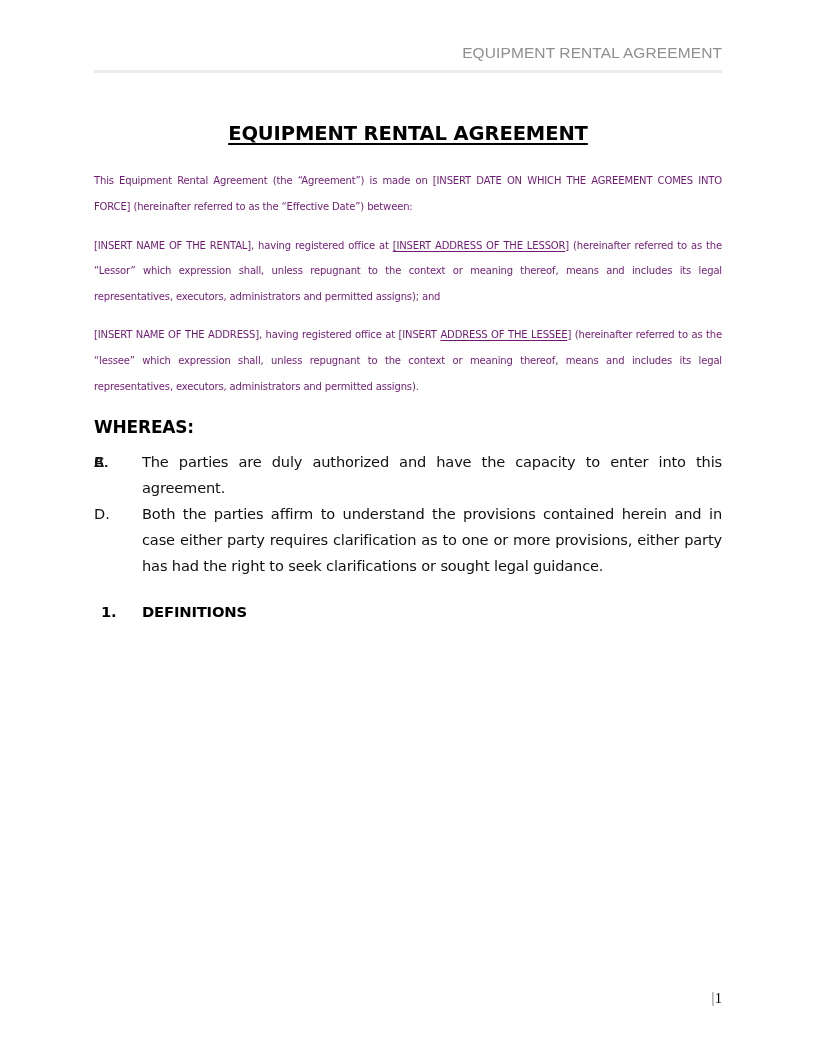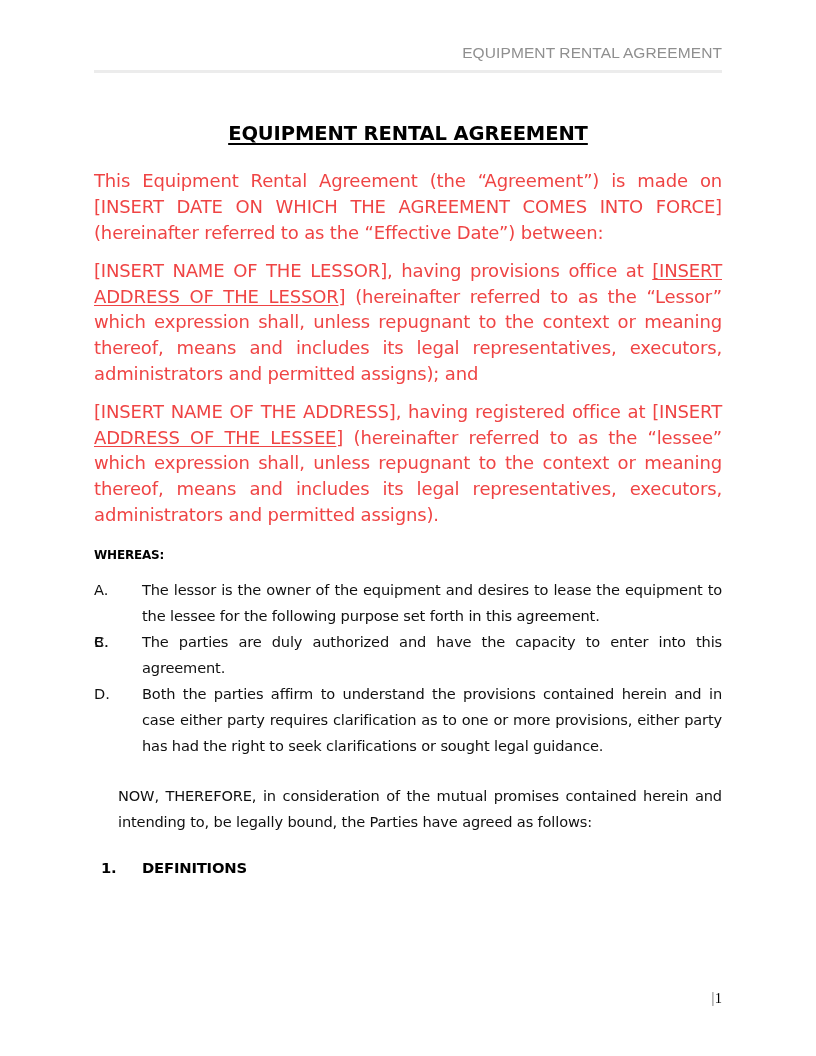--- a/index.html
+++ b/index.html
@@ -63,33 +63,33 @@
     line-height: 1.2;
   }
   .doc-title span.tu {
     text-decoration: underline;
     text-underline-offset: 3px;
     text-decoration-thickness: 2px;
   }
 
   p.para {
     margin: 12px 0 13px 0;
-    font-size: 18px;
+    font-size: 10px;
     line-height: 25.6px;
     text-align: justify;
     text-justify: inter-word;
     letter-spacing: -0.15px;
-    color: #ef4444;
+    color: #701a75;
   }
   p.para:last-child { margin-bottom: 0; }
 
   .u { text-decoration: underline; text-underline-offset: 2px; }
 
   h2.whereas {
-    font-size: 12px;
+    font-size: 17px;
     font-weight: bold;
     margin: 17px 0 11px 0;
     line-height: 22px;
     letter-spacing: -0.2px;
   }
 
   
   ol.alpha-list {
     list-style: none;
     margin: 0;
@@ -167,35 +167,34 @@
   <div class="doc-header">EQUIPMENT RENTAL AGREEMENT</div>
 
   <div class="header-rule"></div>
 
   <div class="body-wrap">
 
     <div class="doc-title"><span class="tu">EQUIPMENT RENTAL AGREEMENT</span></div>
 
     <p class="para">This Equipment Rental Agreement (the “Agreement”) is made on [INSERT DATE ON WHICH THE AGREEMENT COMES INTO FORCE] (hereinafter referred to as the “Effective Date”) between:</p>
 
-    <p class="para"><span>[INSERT NAME OF THE LESSOR],  having provisions office at </span><span class="u">[INSERT ADDRESS OF THE LESSOR</span><span>] (hereinafter referred to as the “Lessor” which expression shall, unless repugnant to the context or meaning thereof, means and includes its legal representatives, executors, administrators and permitted assigns); and</span></p>
+    <p class="para"><span>[INSERT NAME OF THE RENTAL],  having registered office at </span><span class="u">[INSERT ADDRESS OF THE LESSOR</span><span>] (hereinafter referred to as the “Lessor” which expression shall, unless repugnant to the context or meaning thereof, means and includes its legal representatives, executors, administrators and permitted assigns); and</span></p>
 
     <p class="para"><span>[INSERT NAME OF THE ADDRESS],  having registered office at [INSERT </span><span class="u">ADDRESS OF THE LESSEE</span><span>] (hereinafter referred to as the “lessee” which expression shall, unless repugnant to the context or meaning thereof, means and includes its legal representatives, executors, administrators and permitted assigns).</span></p>
 
 
     <h2 class="whereas">WHEREAS:</h2>
 
     <ol class="alpha-list">
-      <li><span class="marker">A.</span><span>The lessor is the owner of the equipment and desires to lease the equipment to the lessee for the following purpose set forth in this agreement.</span></li>
+      <li><span class="marker">A.</span></li>
       <li><span class="marker">B.</span></li>
       <li><span class="marker">C.</span><span>The parties are duly authorized and have the capacity to enter into this agreement.</span></li>
       <li><span class="marker">D.</span><span>Both the parties affirm to understand the provisions contained herein and in case either party requires clarification as to one or more provisions, either party has had the right to seek clarifications or sought legal guidance.</span></li>
     </ol>
 
-    <p class="now-therefore">NOW, THEREFORE, in consideration of the mutual promises contained herein and intending to, be legally bound, the Parties have agreed as follows:</p>
 
     <div class="section-head"><span class="num">1.</span><span>DEFINITIONS</span></div>
 
   </div>
 
   <div class="doc-footer"><span class="bar">|</span><span>1</span></div>
 
 </div>
 
 </body></html>

